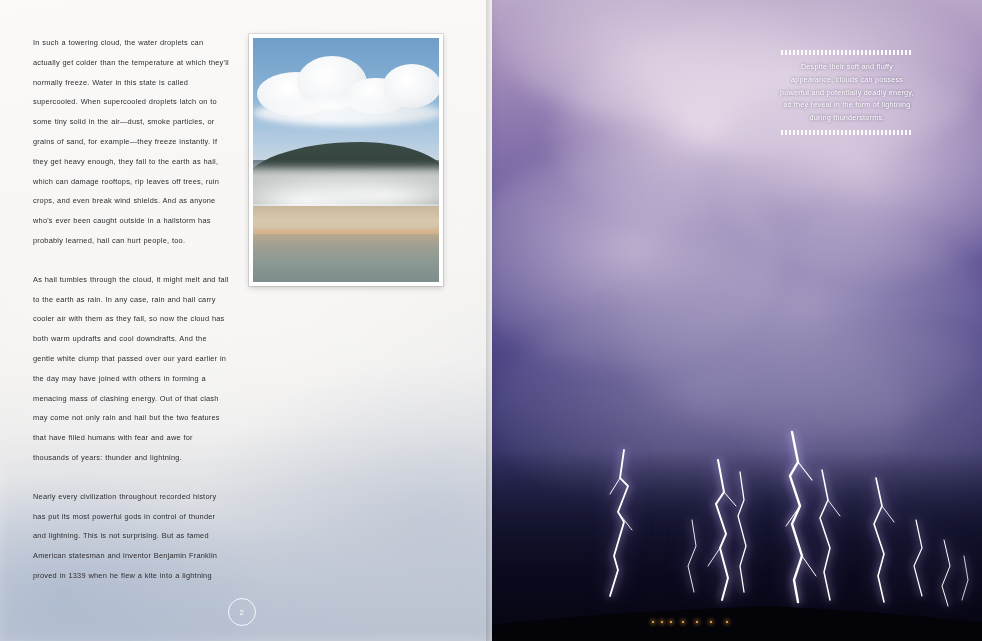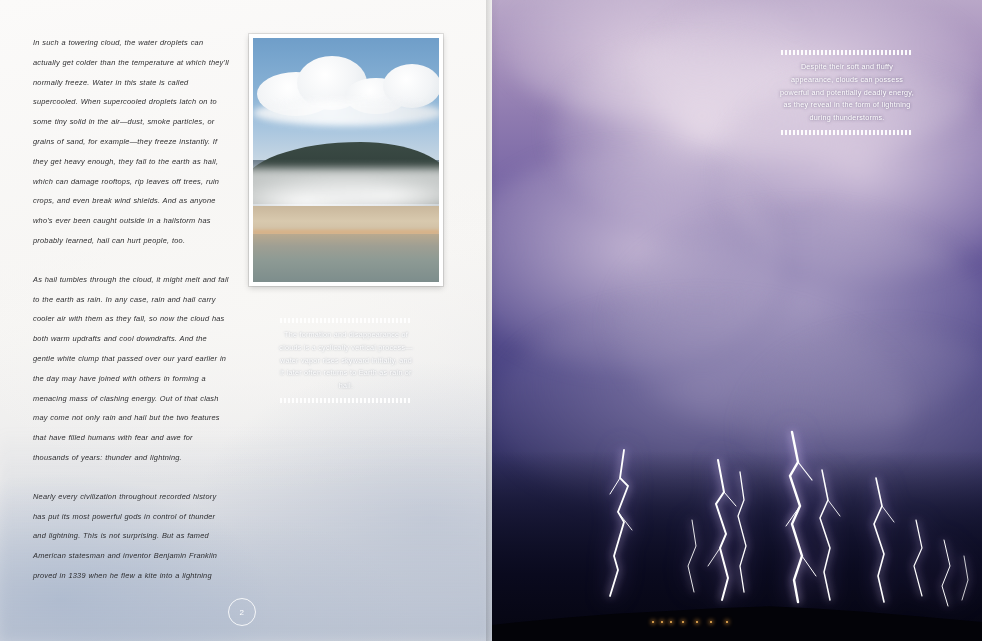--- a/index.html
+++ b/index.html
@@ -55,21 +55,20 @@
     width: 196px;
   }
   .para {
     font-size: 7.4px;
     line-height: 19.8px;
     color: #2c2c2e;
     letter-spacing: 0.22px;
     margin: 0 0 19px 0;
     text-align: left;
     word-spacing: 0.4px;
-    font-style: italic;
   }
 
   
   .photo-frame {
     position: absolute;
     left: 249px;
     top: 34px;
     width: 194px;
     height: 252px;
     background: #ffffff;
@@ -286,25 +285,20 @@
         <div class="ph-cloud ph-c4"></div>
         <div class="ph-cloud ph-c5"></div>
         <div class="ph-hill"></div>
         <div class="ph-steam"></div>
         <div class="ph-shore"></div>
         <div class="ph-water-edge"></div>
         <div class="ph-water"></div>
       </div>
     </div>
 
-    <div class="caption-block">
-      <div class="cap-rule"></div>
-      <div class="cap-text">The formation and disappearance of clouds is a cyclically vertical process—water vapor rises skyward initially, and it later often returns to Earth as rain or hail.</div>
-      <div class="cap-rule"></div>
-    </div>
 
     <div class="page-number">2</div>
   </div>
 
   <div class="gutter"></div>
 
   <div class="right-page">
     <div class="sky"></div>
     <div class="cloud-mass cm1"></div>
     <div class="cloud-mass cm2"></div>

